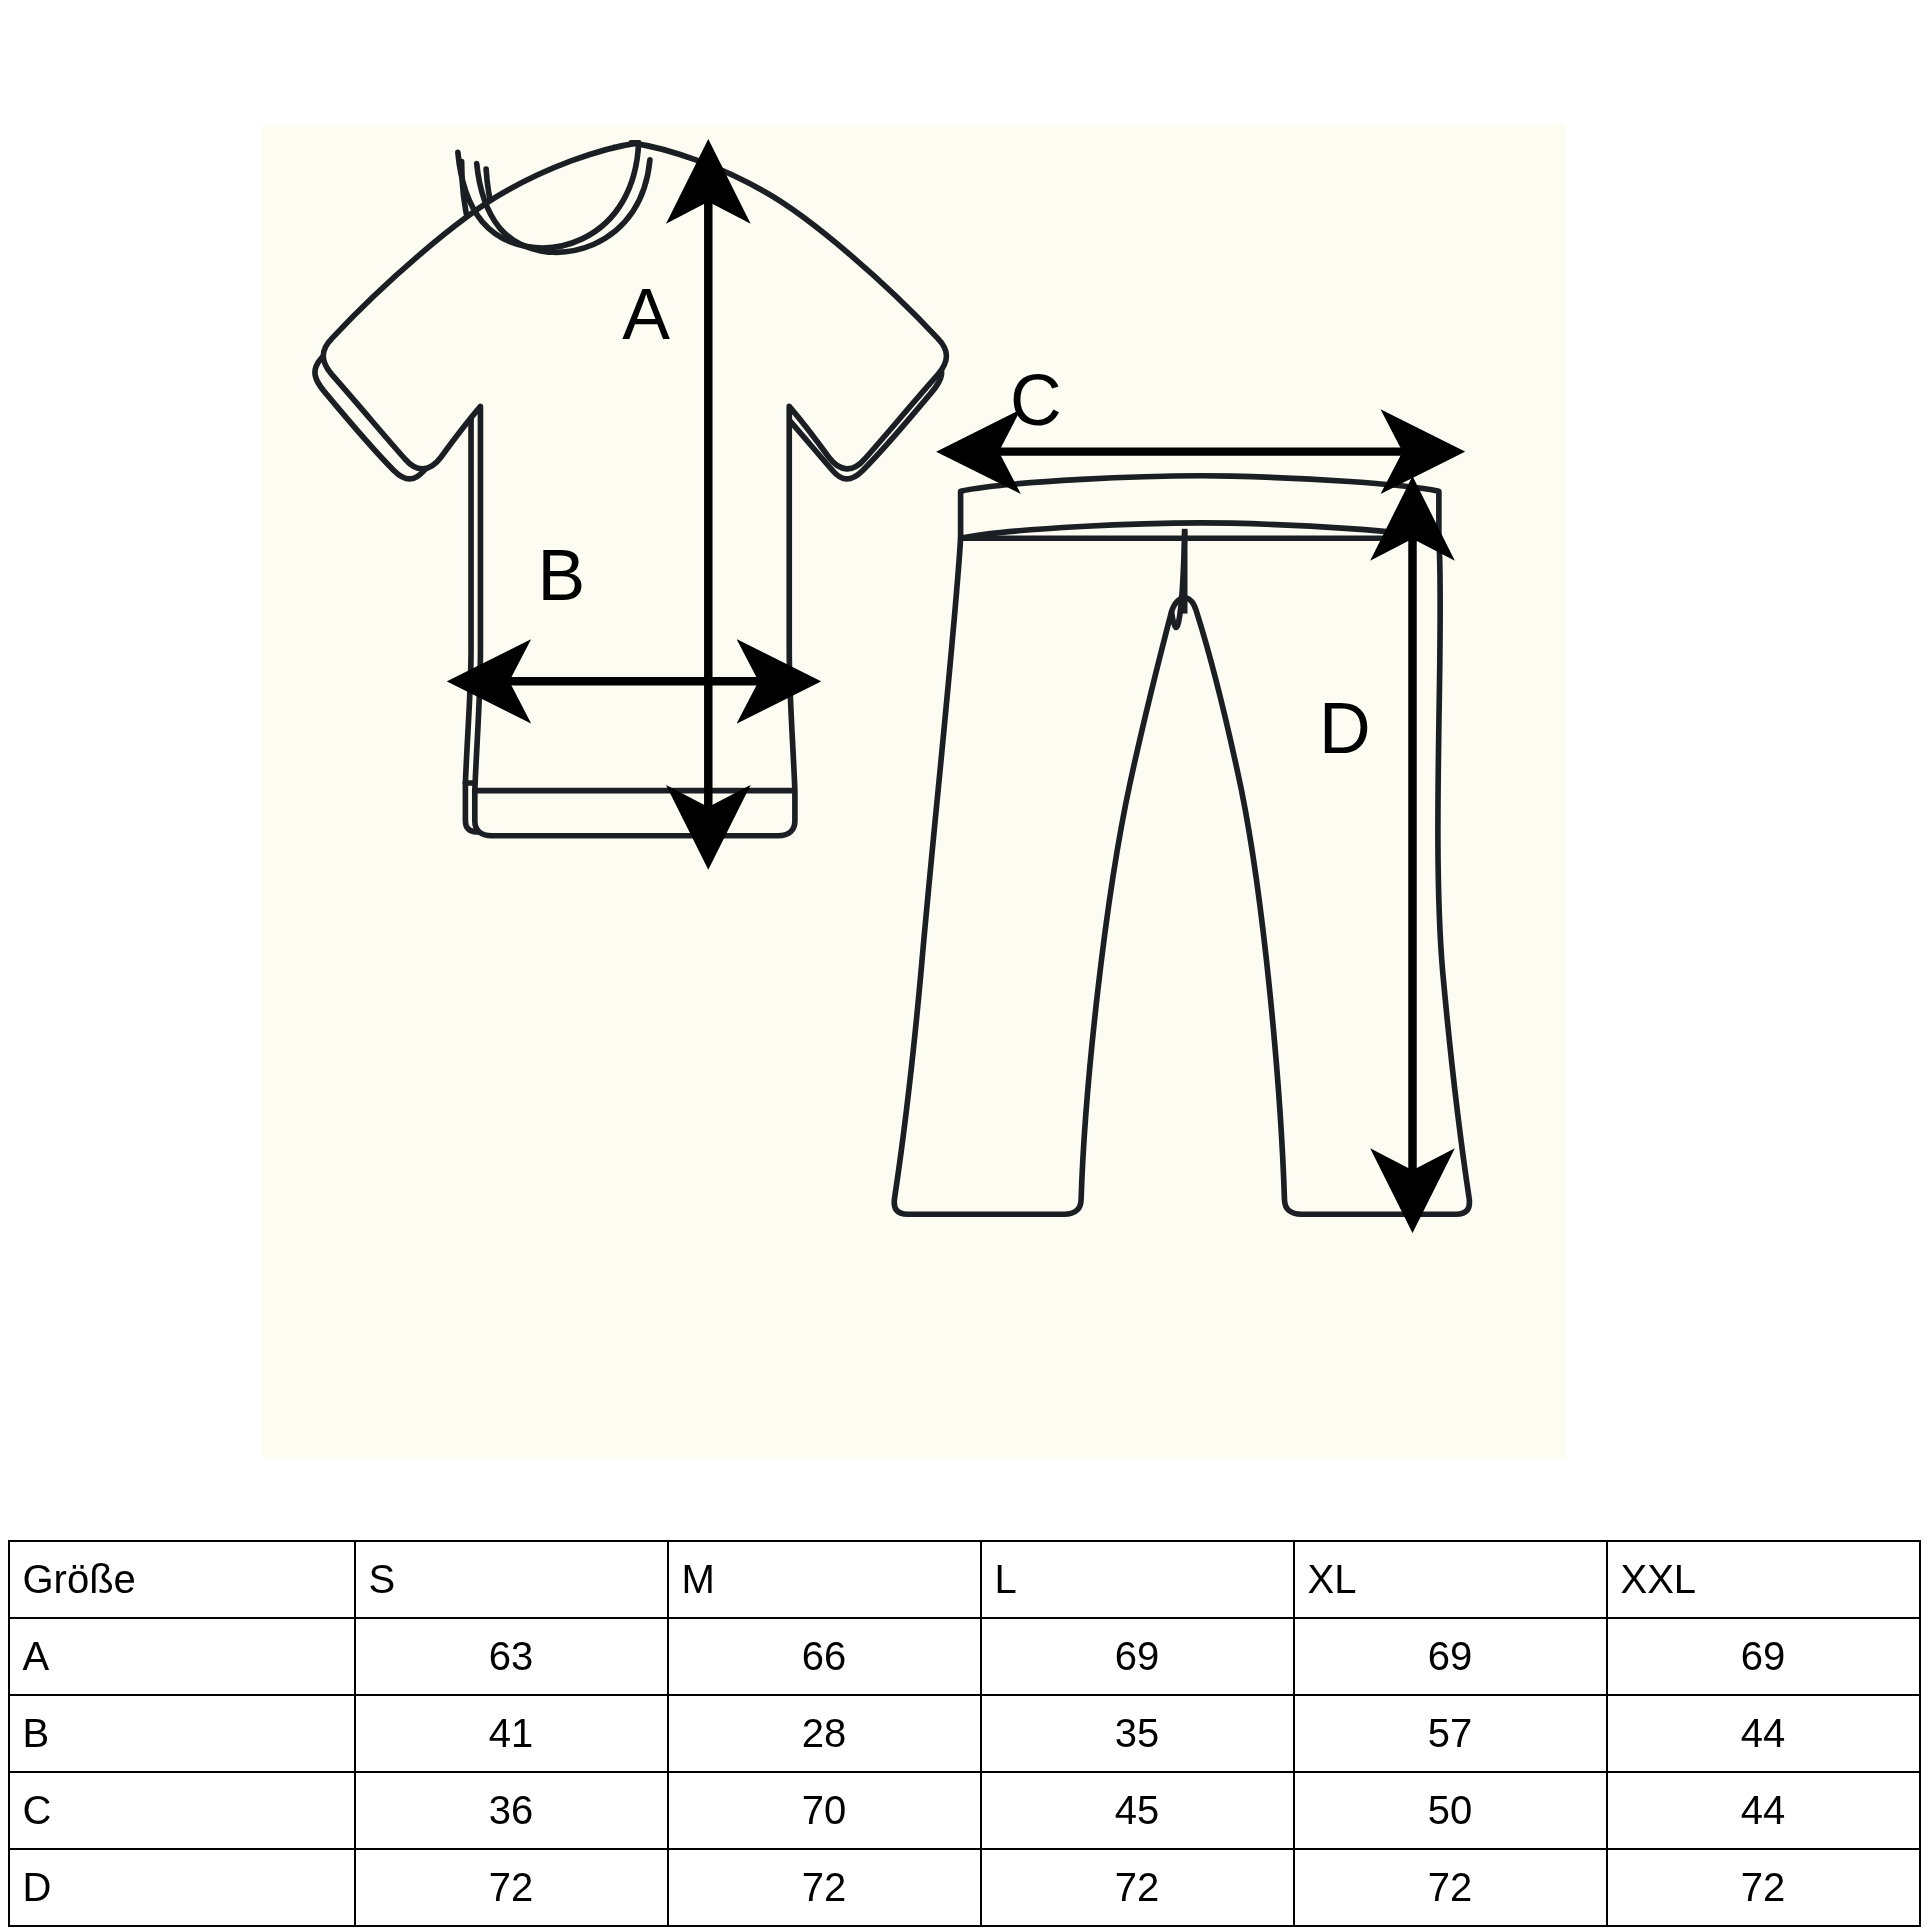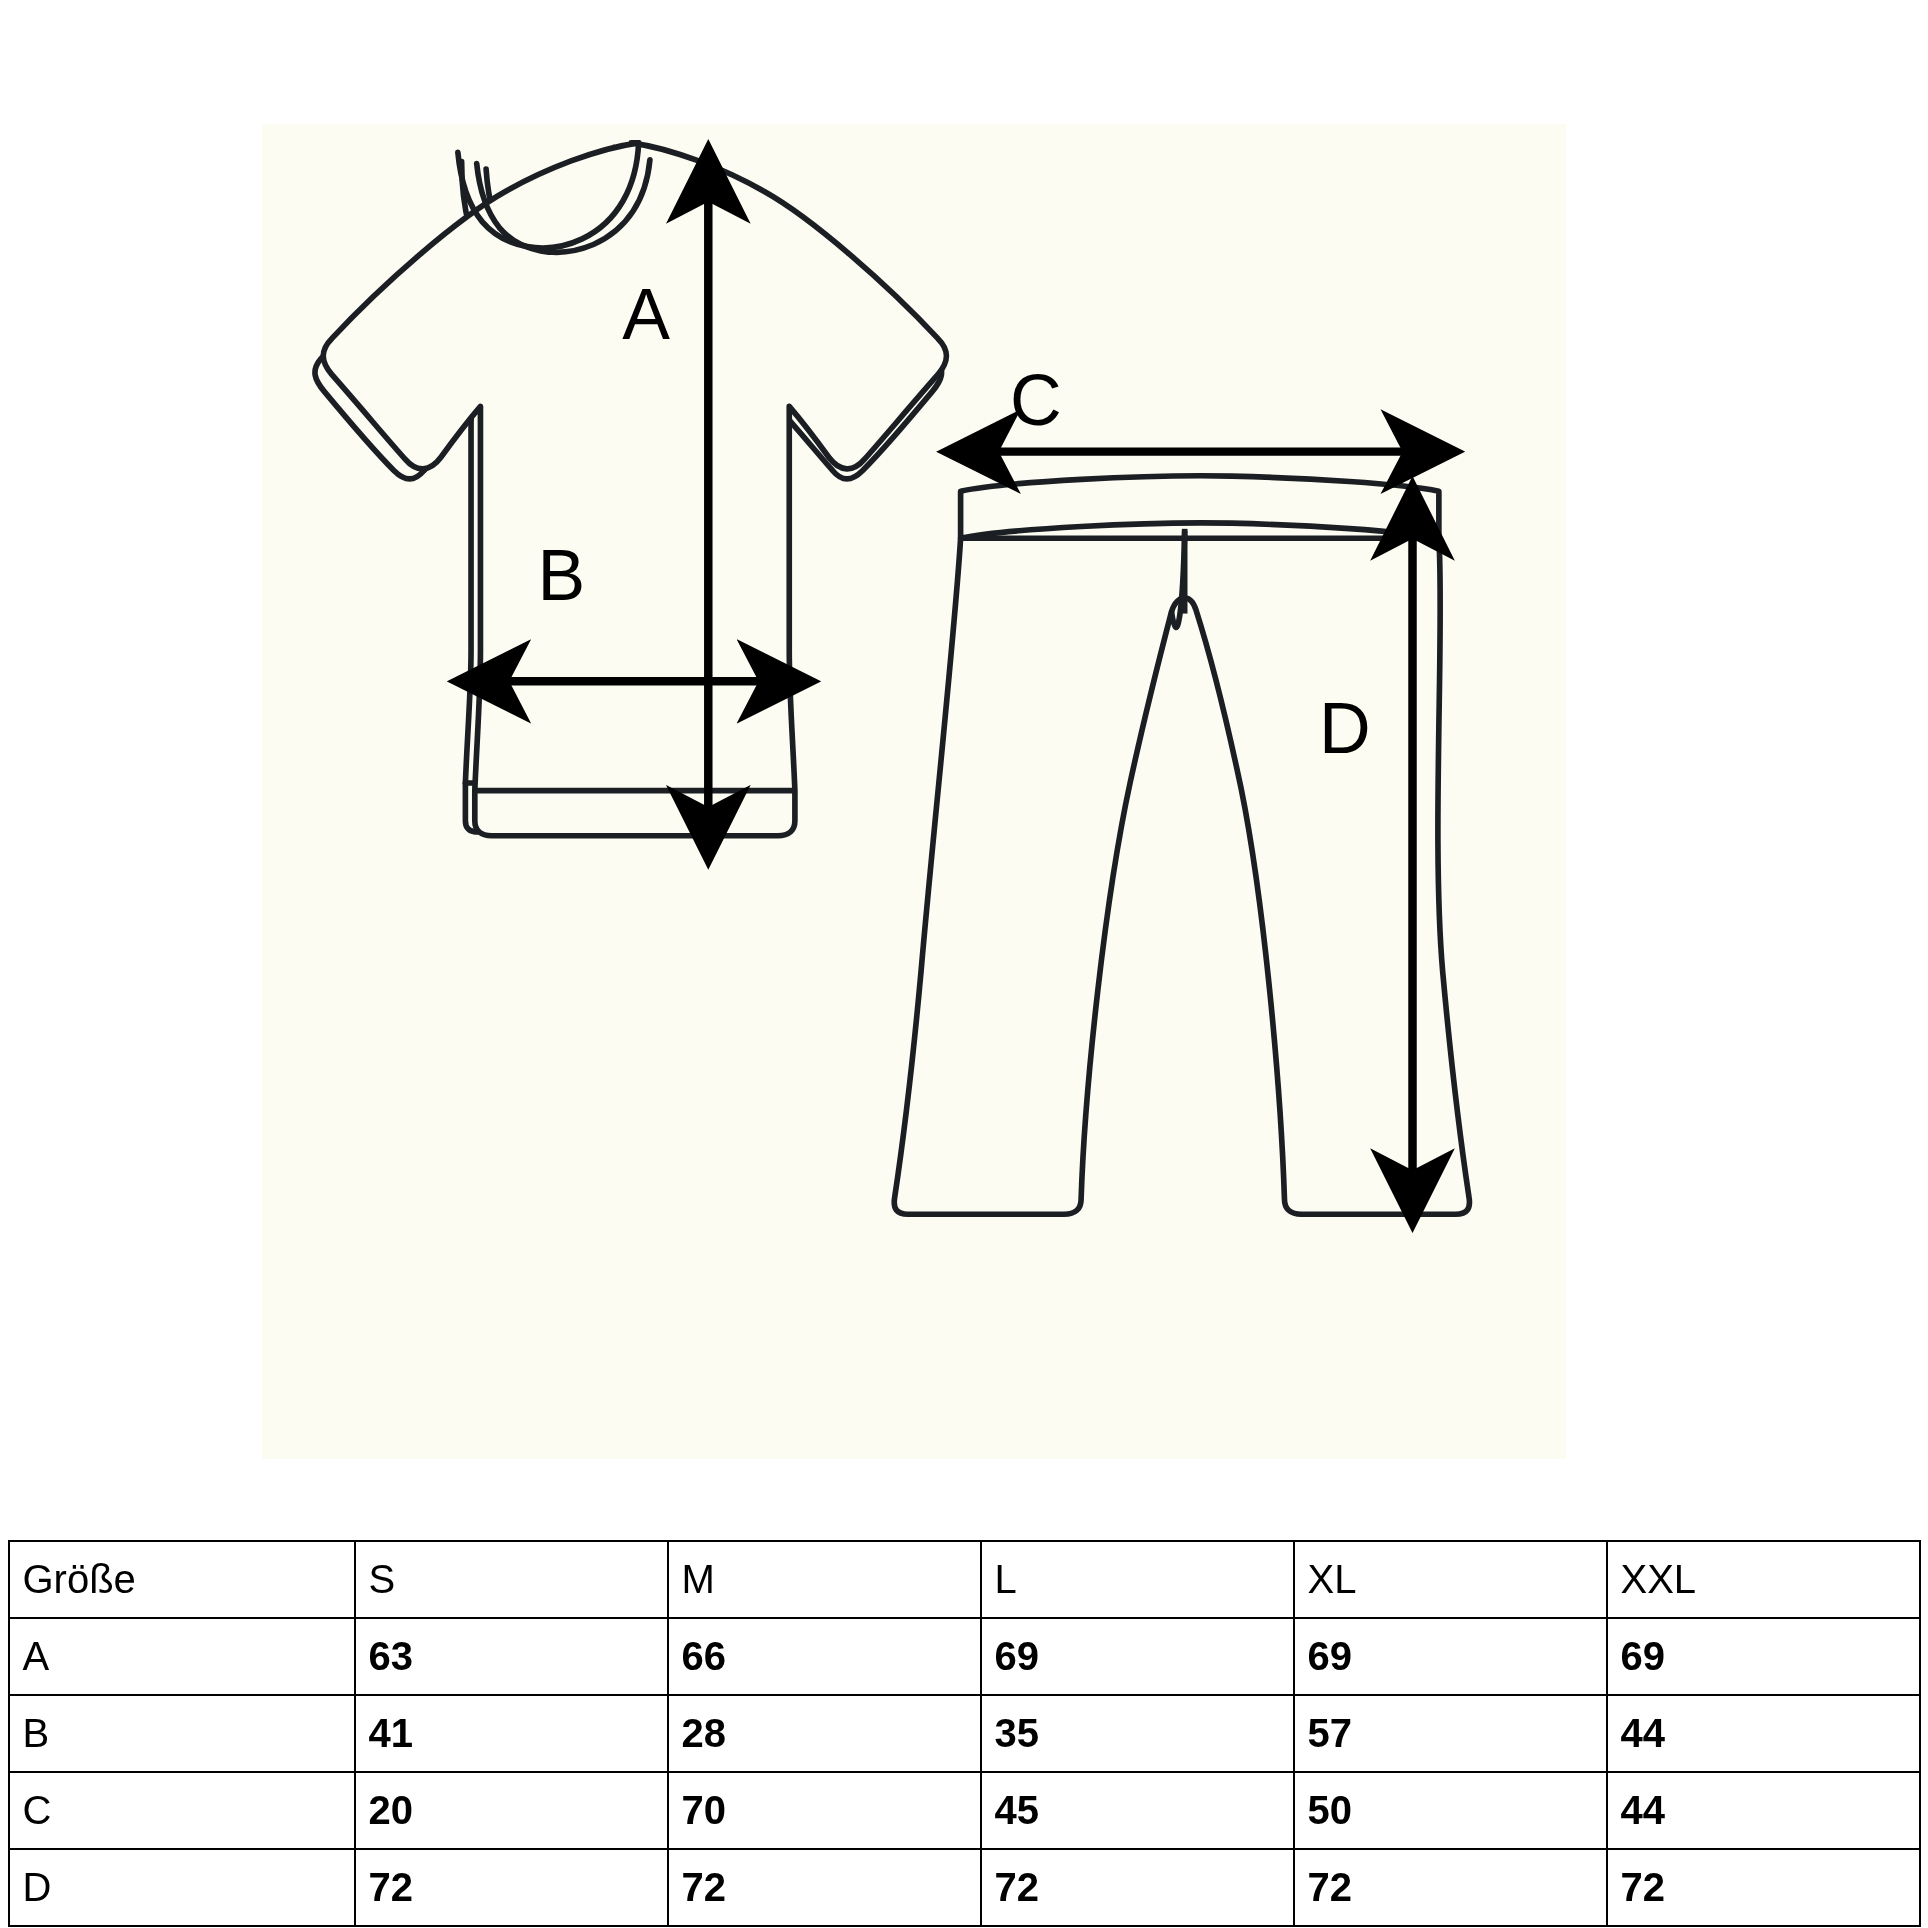--- a/index.html
+++ b/index.html
@@ -62,22 +62,21 @@
   }
   table.size-table .col-label {
     width: 318px;
     text-align: left;
     margin-top: 13px;
   }
   table.size-table .hdr {
     text-align: left;
   }
   table.size-table .val {
-    text-align: left;
-    font-weight: bold;
+    text-align: center;
   }
 </style>
 </head>
 <body>
 
 <div class="page">
 
   <div class="illustration">
     <svg viewBox="0 0 1385 1418" xmlns="http://www.w3.org/2000/svg">
       <defs>
@@ -241,21 +240,21 @@
         <tr>
           <td class="col-label">B</td>
           <td class="val">41</td>
           <td class="val">28</td>
           <td class="val">35</td>
           <td class="val">57</td>
           <td class="val">44</td>
         </tr>
         <tr>
           <td class="col-label">C</td>
-          <td class="val">20</td>
+          <td class="val">36</td>
           <td class="val">70</td>
           <td class="val">45</td>
           <td class="val">50</td>
           <td class="val">44</td>
         </tr>
         <tr>
           <td class="col-label">D</td>
           <td class="val">72</td>
           <td class="val">72</td>
           <td class="val">72</td>

